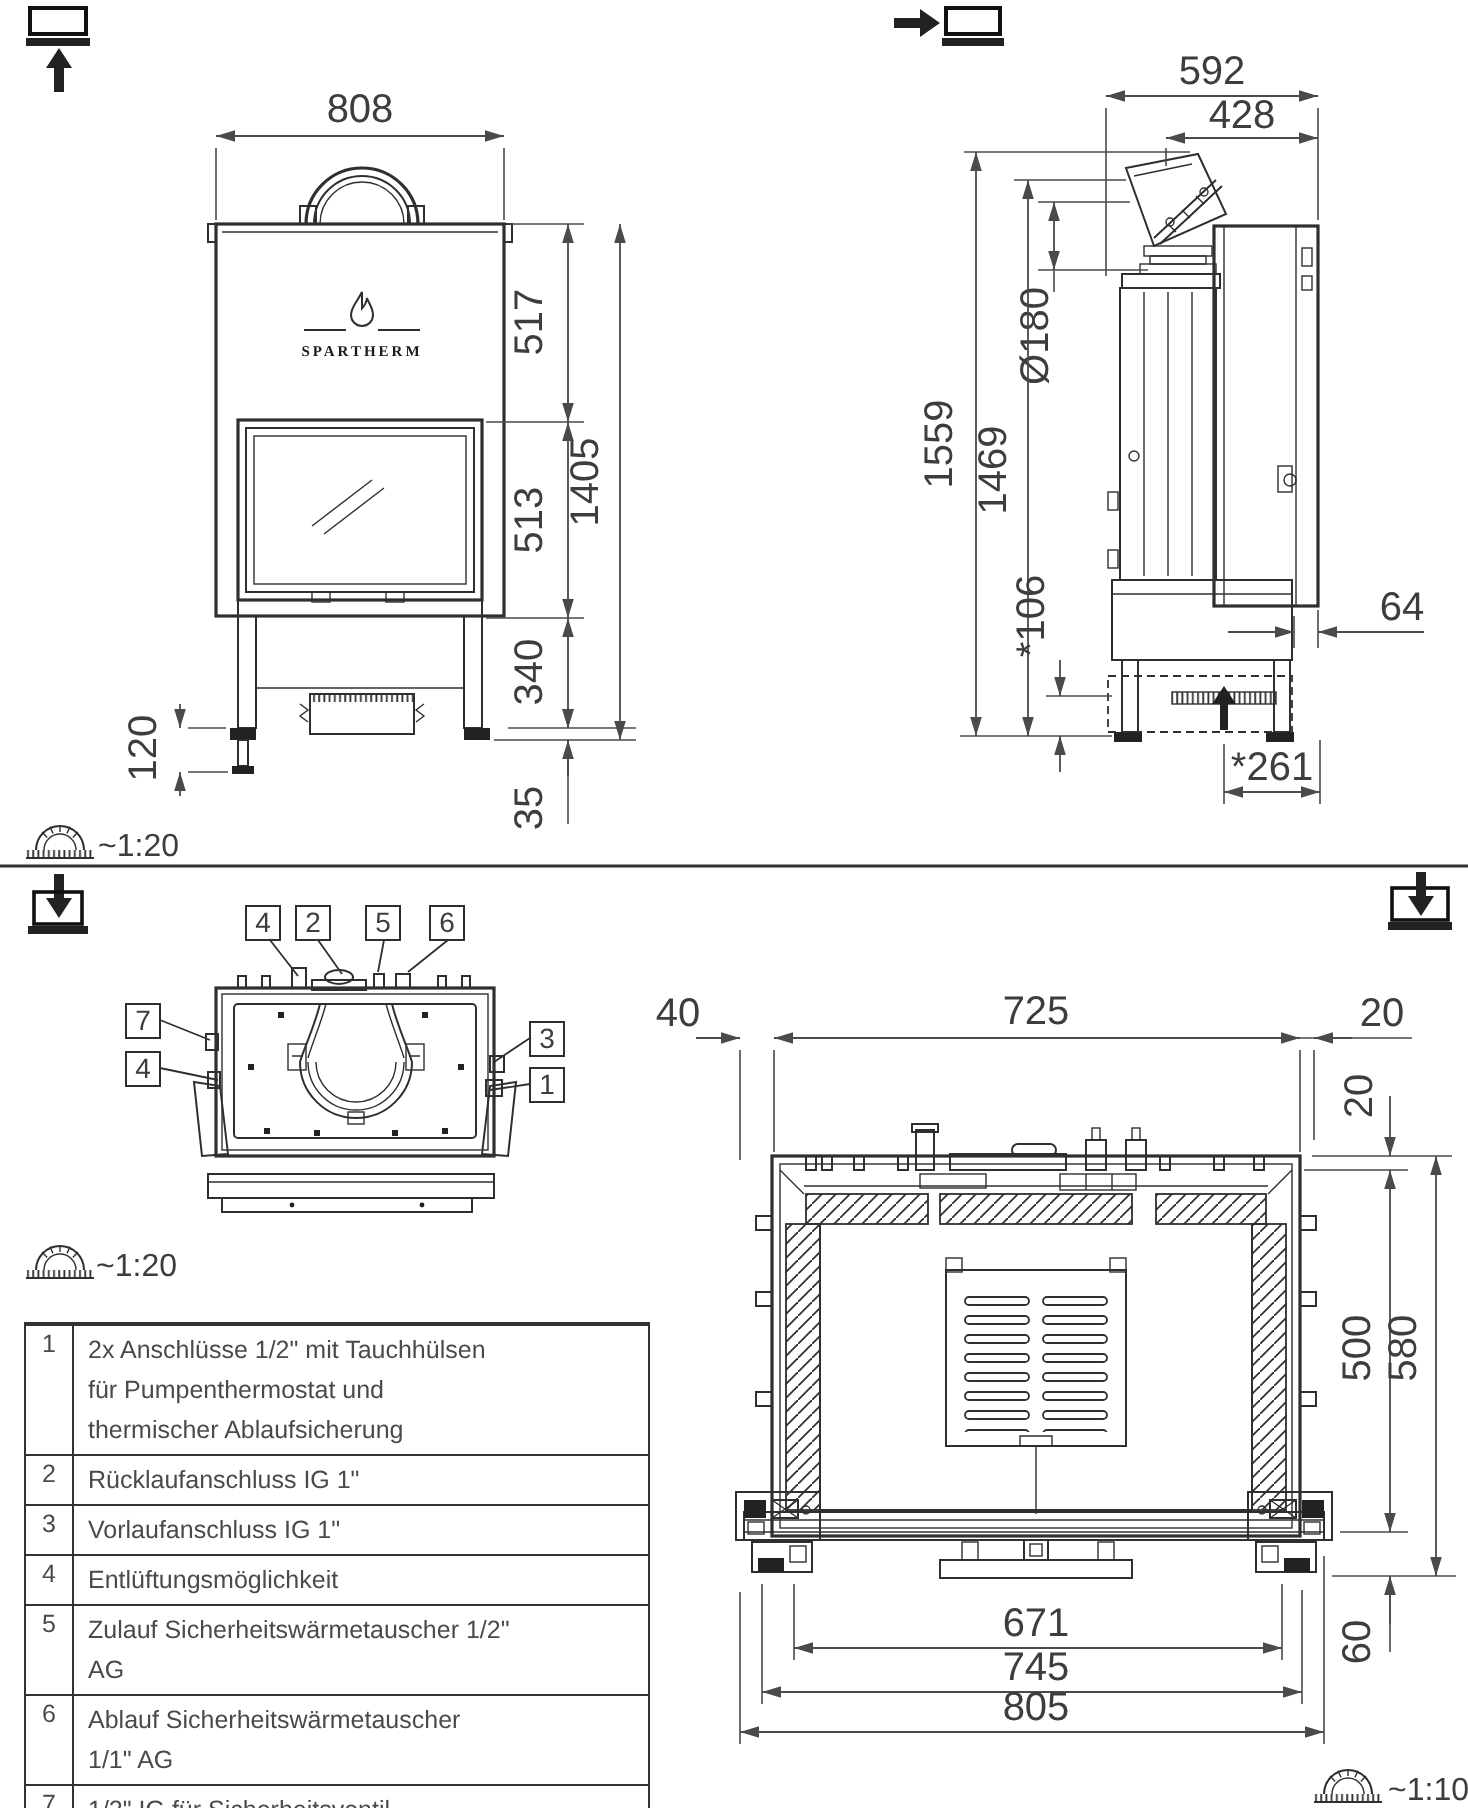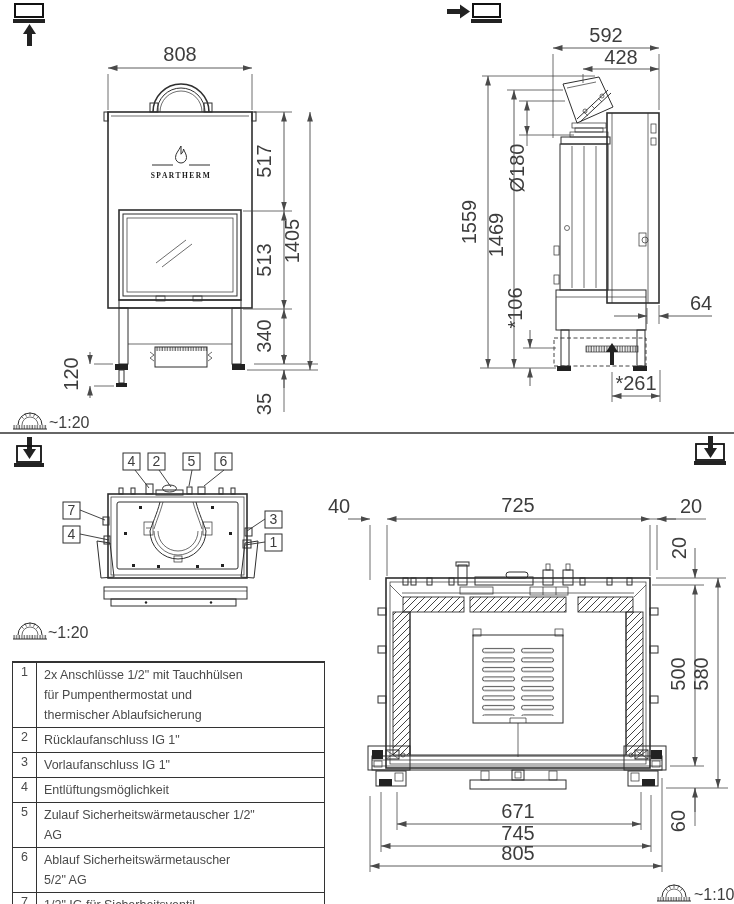--- a/index.html
+++ b/index.html
@@ -472,18 +472,18 @@
   <div class="ltxt">Rücklaufanschluss IG 1"</div>
   <div class="lnum">3</div>
   <div class="ltxt">Vorlaufanschluss IG 1"</div>
   <div class="lnum">4</div>
   <div class="ltxt">Entlüftungsmöglichkeit</div>
   <div class="lnum">5</div>
   <div class="ltxt">Zulauf Sicherheitswärmetauscher  1/2"
 AG</div>
   <div class="lnum">6</div>
   <div class="ltxt">Ablauf Sicherheitswärmetauscher
-5/2" AG</div>
+1/1" AG</div>
   <div class="lnum">7</div>
   <div class="ltxt">1/2" IG für Sicherheitsventil</div>
 </div>
 
 </div>
 
 </body></html>

